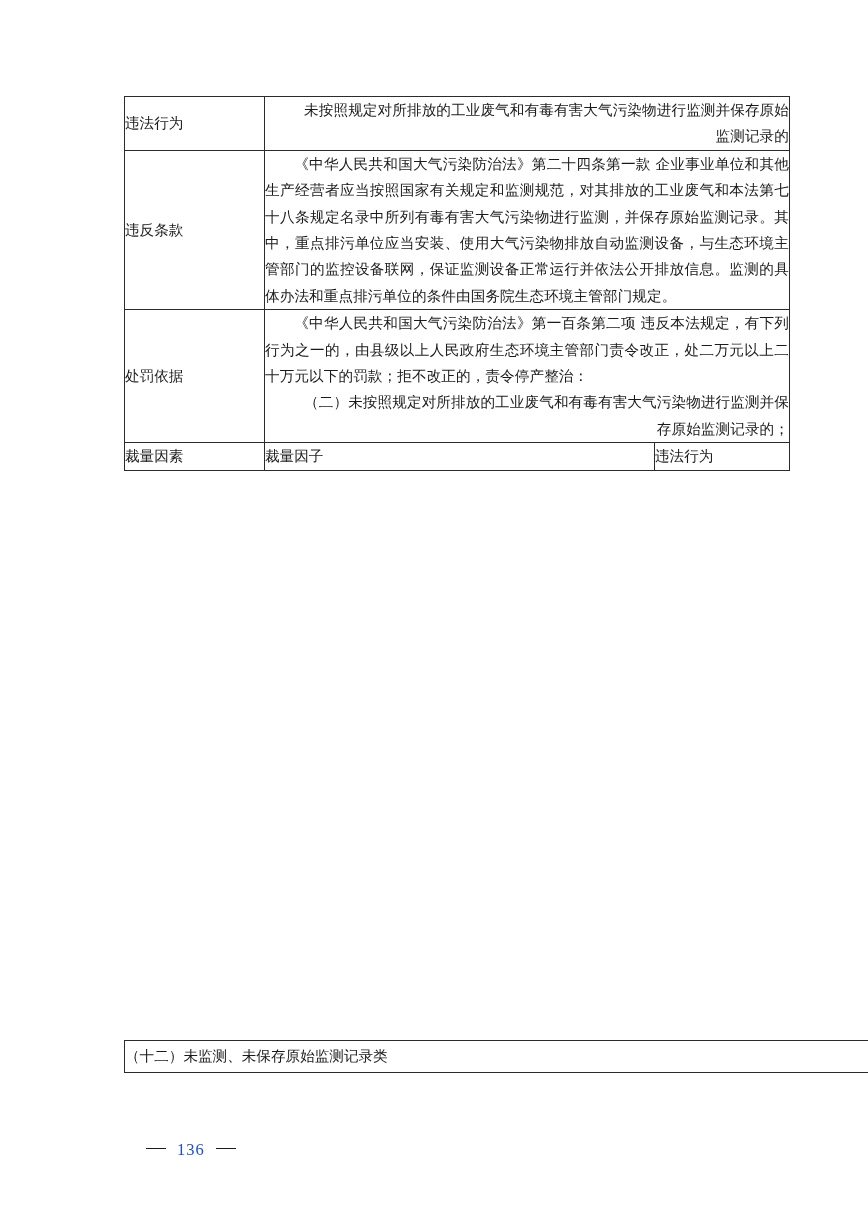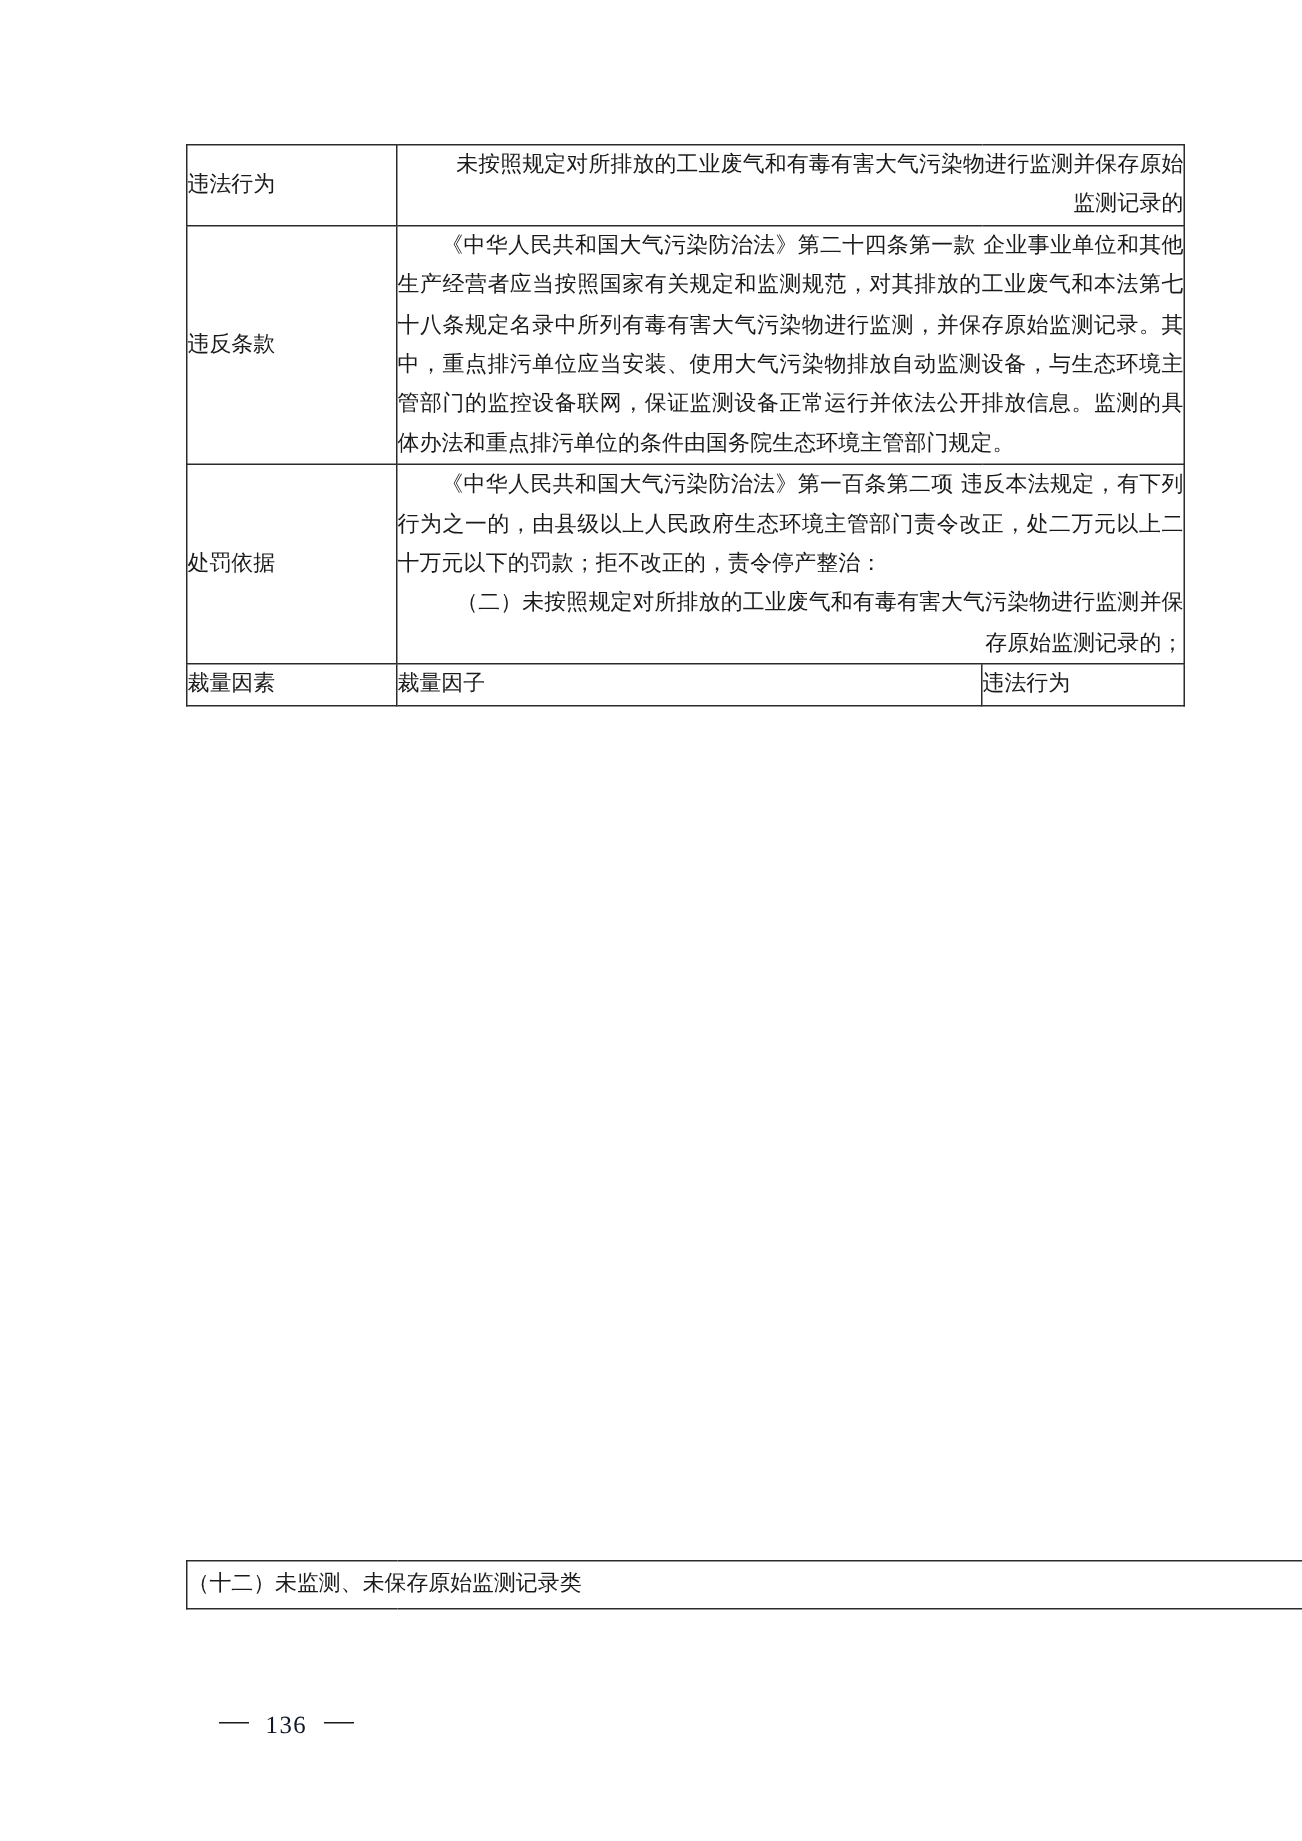--- a/index.html
+++ b/index.html
@@ -94,21 +94,21 @@
   }
 
   
   .footer {
     position: absolute;
     left: 124px;
     top: 1140px;
     width: 666px;
     font-size: 16.5px;
     letter-spacing: 1px;
-    color: #0f172a;
+    color: #1d4ed8;
   }
   .footer .pg {
     display: inline-block;
     padding-left: 22px;
   }
   .dash {
     display: inline-block;
     width: 20px;
     border-top: 1.4px solid #1a1a1a;
     vertical-align: 6px;

